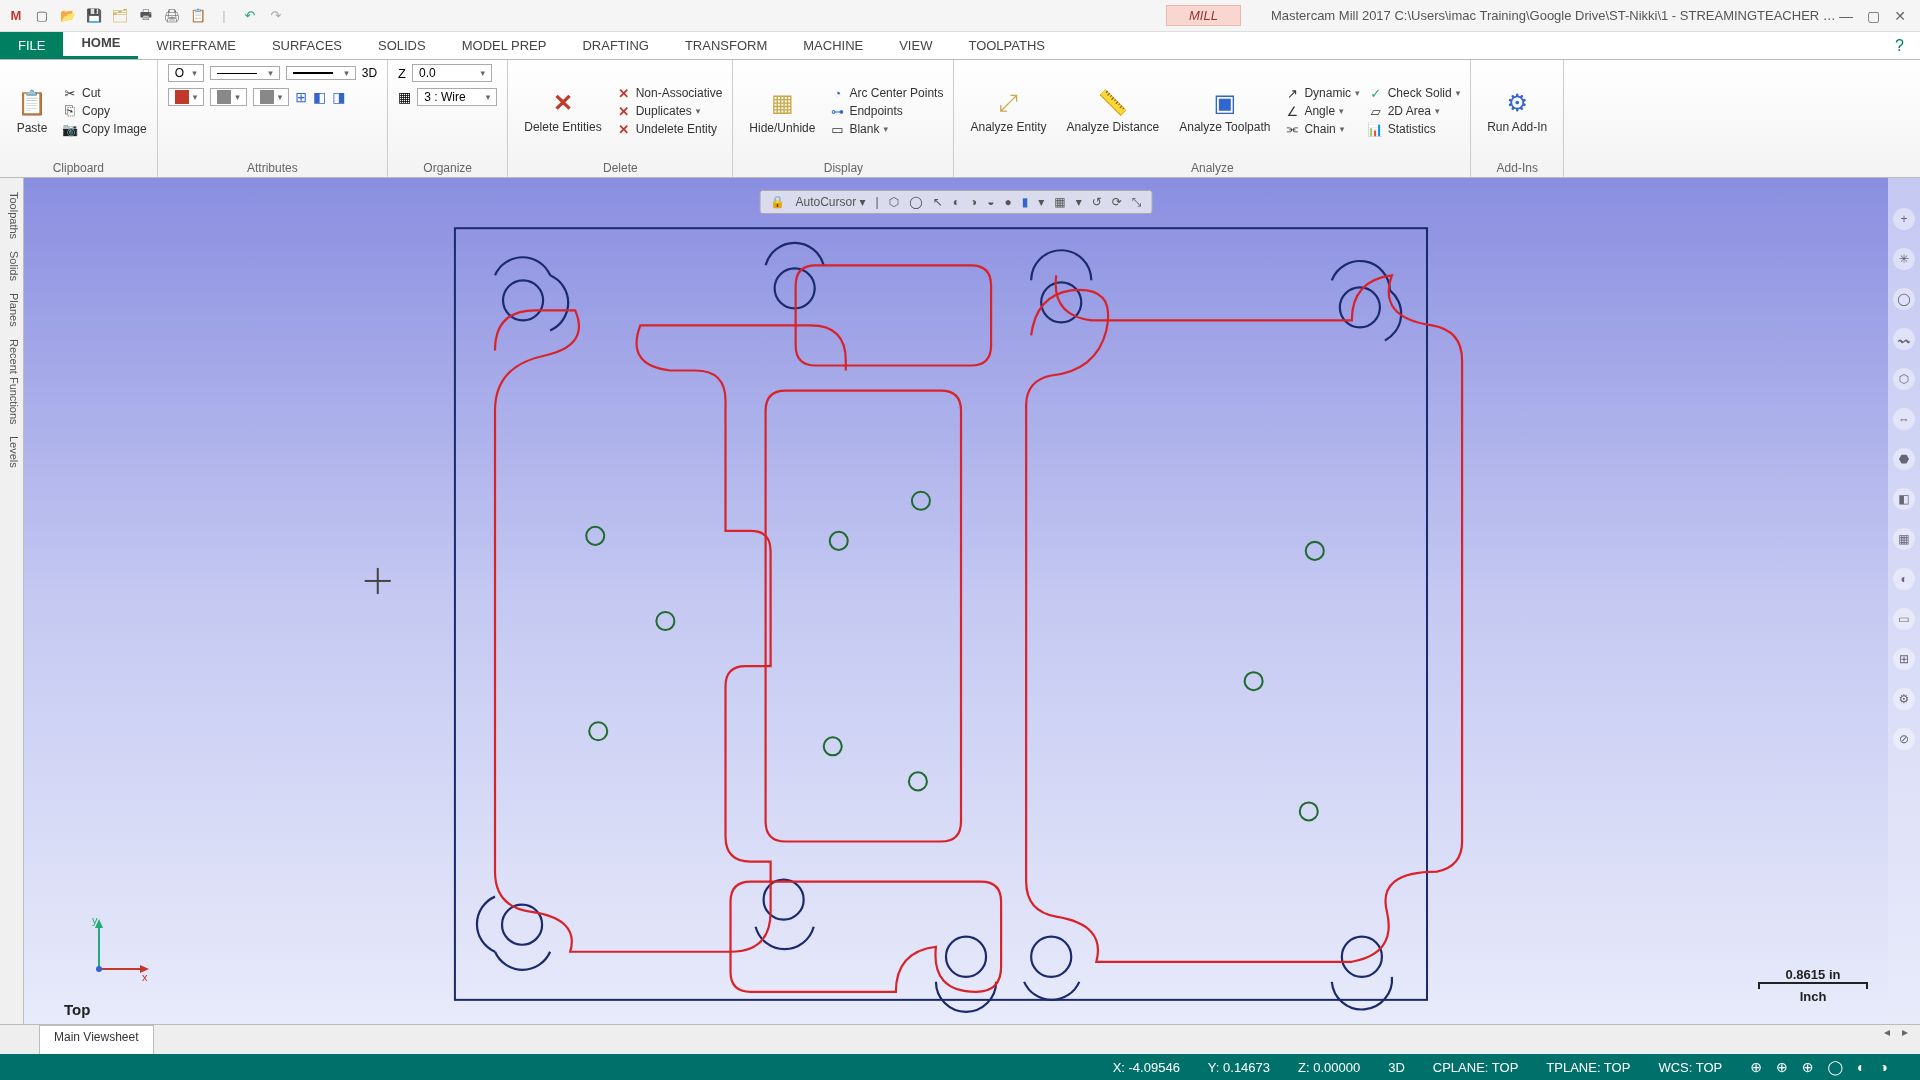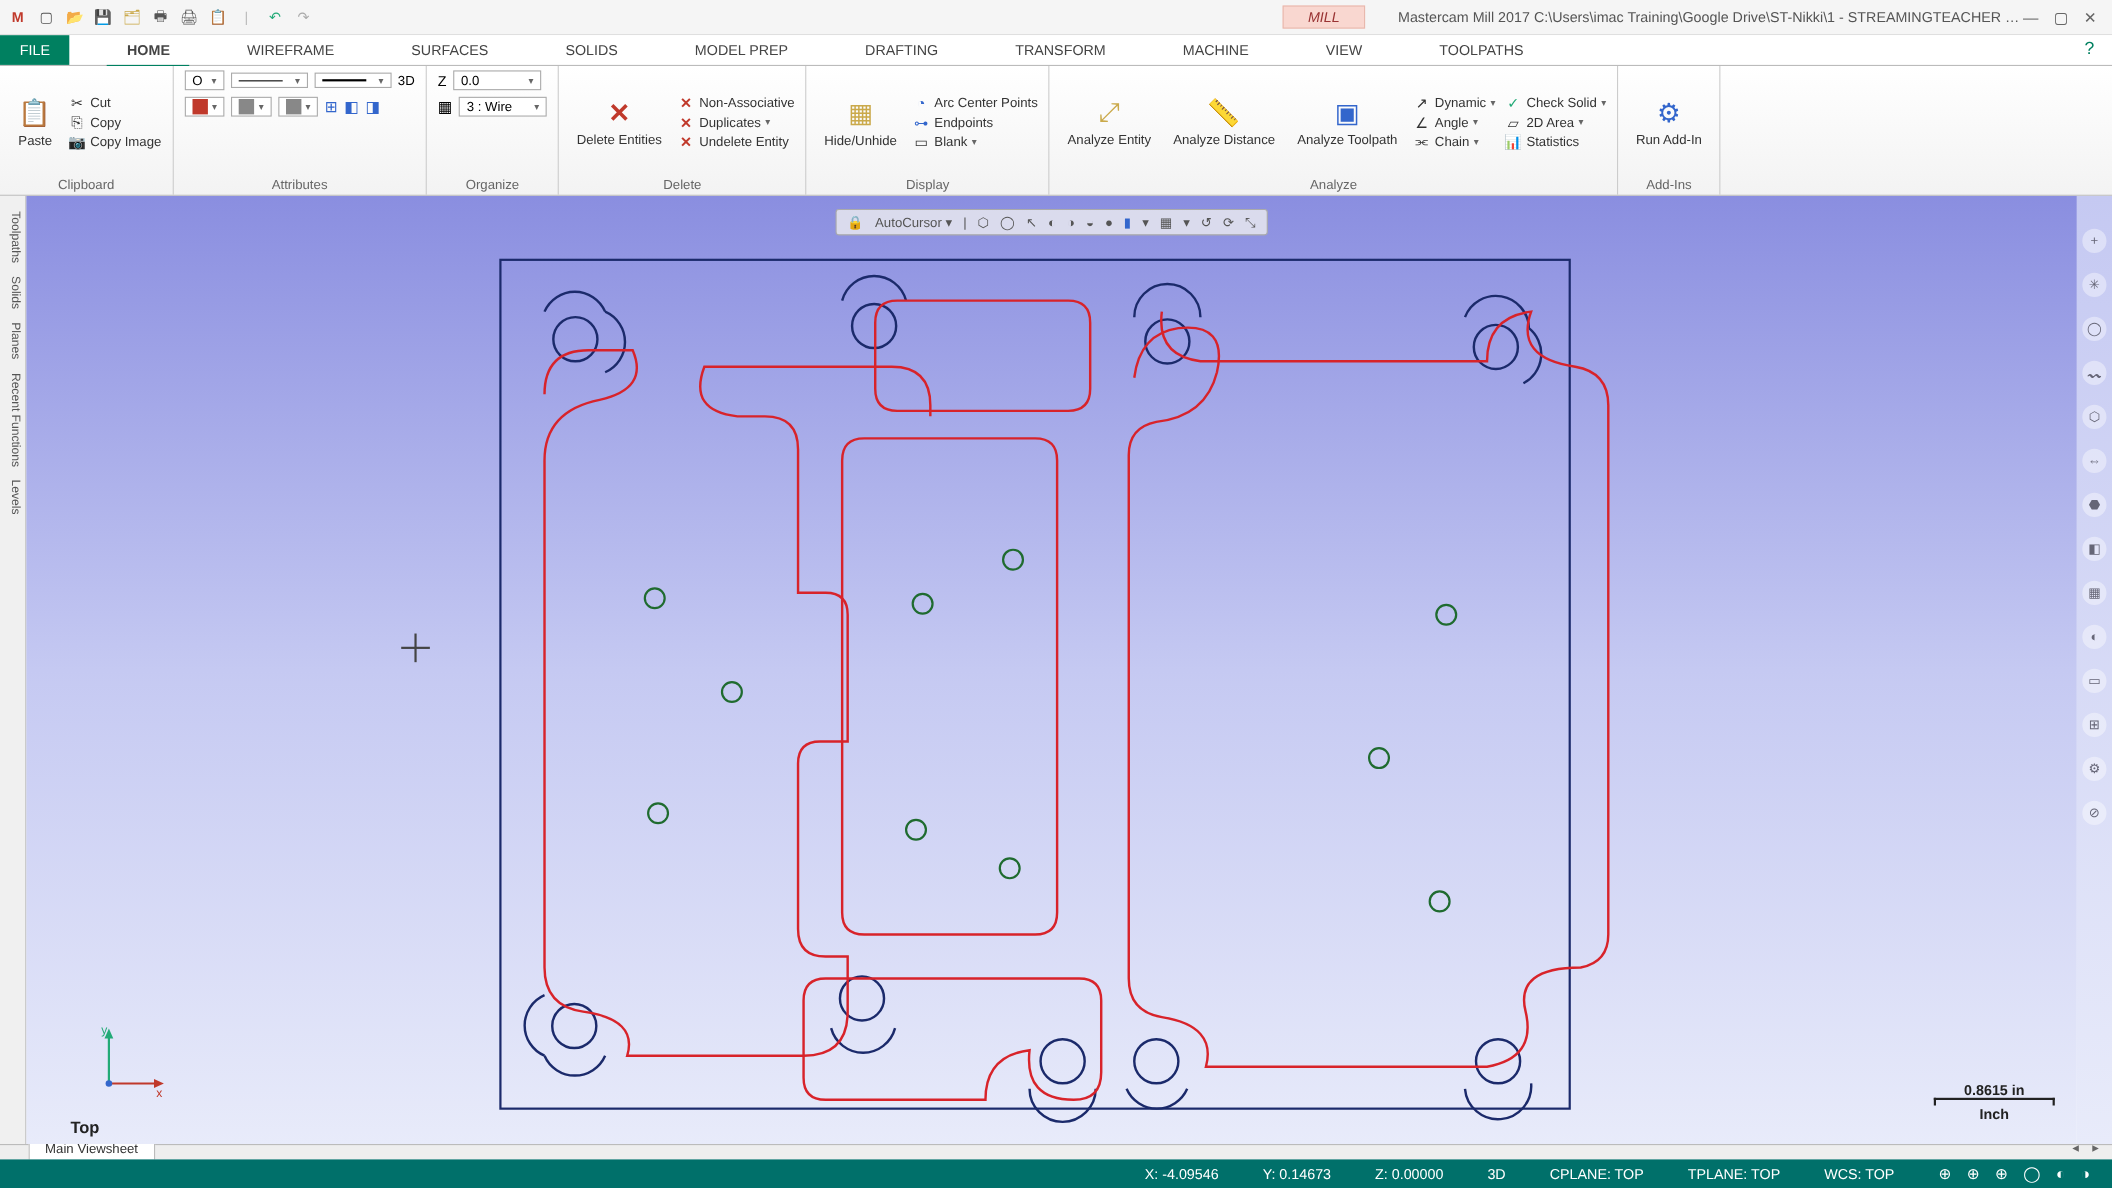--- a/index.html
+++ b/index.html
@@ -4,21 +4,21 @@
 <style>
 * { margin:0; padding:0; box-sizing:border-box; font-family:"Segoe UI",Tahoma,sans-serif; }
 body { width:1920px; height:1080px; overflow:hidden; background:#fff; display:flex; flex-direction:column; }
 .title-bar { height:32px; background:#f5f5f5; display:flex; align-items:center; padding:0 6px; border-bottom:1px solid #ddd; }
 .qat { display:flex; gap:6px; align-items:center; }
 .qat span { width:20px; height:20px; display:flex; align-items:center; justify-content:center; font-size:13px; color:#555; cursor:pointer; }
 .tab-ctx { margin-left:880px; background:#f9d7d0; color:#933; padding:2px 22px; font-size:13px; border:1px solid #e8b8ad;font-style:italic; }
 .title-text { margin-left:30px; color:#555; font-size:13px; flex:1; white-space:nowrap; overflow:hidden; text-overflow:ellipsis; }
 .win-btns { display:flex; gap:14px; padding-right:8px; }
 .win-btns span { font-size:14px; color:#666; cursor:pointer; }
-.ribbon-tabs { height:28px; background:#fff; display:flex; align-items:flex-start; border-bottom:1px solid #bbb;gap:34px; }
+.ribbon-tabs { height:28px; background:#fff; display:flex; align-items:flex-end; border-bottom:1px solid #bbb; }
 .ribbon-tabs .tab { padding:6px 18px; font-size:13px; color:#444; cursor:pointer; }
 .ribbon-tabs .tab.file { background:#008060; color:#fff; }
 .ribbon-tabs .tab.active { border-bottom:3px solid #008060; font-weight:600; }
 .ribbon-tabs .help { margin-left:auto; padding:4px 16px; color:#008060; font-size:16px; }
 .ribbon { height:118px; background:linear-gradient(#fff,#f3f3f3); display:flex; border-bottom:1px solid #bbb; }
 .group { border-right:1px solid #ccc; padding:4px 10px 2px; display:flex; flex-direction:column; }
 .group-body { flex:1; display:flex; align-items:center; gap:8px; }
 .group-label { text-align:center; font-size:12px; color:#666; padding-top:3px; }
 .big-btn { display:flex; flex-direction:column; align-items:center; gap:2px; font-size:12px; color:#333; cursor:pointer; padding:2px 6px; }
 .big-btn .ico { width:32px; height:32px; display:flex; align-items:center; justify-content:center; font-size:24px; }
@@ -34,24 +34,24 @@
 .canvas { flex:1; position:relative; background:linear-gradient(180deg,#8a8ee0 0%,#c5c9f2 50%,#e8ebfa 100%); }
 svg.drawing { position:absolute; inset:0; width:100%; height:100%; }
 .float-toolbar { position:absolute; top:12px; left:50%; transform:translateX(-50%); background:rgba(240,240,240,.78); border:1px solid #aaa; border-radius:3px; padding:4px 10px; display:flex; gap:10px; align-items:center; font-size:12px; color:#555; }
 .float-toolbar span { cursor:pointer; }
 .right-rail { width:32px; background:linear-gradient(180deg,#c5c9f2,#e8ebfa); display:flex; flex-direction:column; align-items:center; padding-top:30px; gap:18px; }
 .right-rail span { width:22px; height:22px; border-radius:50%; background:rgba(255,255,255,.4); display:flex; align-items:center; justify-content:center; font-size:12px; color:#667; cursor:pointer; }
 .view-label { position:absolute; left:40px; bottom:6px; font-weight:700; font-size:15px; color:#222; }
 .scale-bar { position:absolute; right:20px; bottom:20px; text-align:center; font-size:13px; font-weight:600; color:#222; }
 .scale-bar .line { border-top:2px solid #222; border-left:2px solid #222; border-right:2px solid #222; height:7px; width:110px; }
 .gnomon { position:absolute; left:60px; bottom:40px; }
-.sheets { height:14px; background:#eee; border-top:1px solid #bbb; display:flex; align-items:flex-end; padding-left:26px; }
+.sheets { height:30px; background:#eee; border-top:1px solid #bbb; display:flex; padding-left:39px; }
 .sheets .sh { background:#fff; border:1px solid #bbb; border-bottom:none; padding:4px 14px 3px; font-size:12px; color:#333; }
 .page-nav { margin-left:auto; padding:0 12px 4px; font-size:12px; color:#666; display:flex; gap:12px; }
-.status { height:26px; background:#00706a; color:#fff; display:flex; align-items:center; font-size:13px; padding:0 20px; gap:40px; }
+.status { height:26px; background:#00706a; color:#fff; display:flex; align-items:center; font-size:13px; padding:0 32px; gap:28px; }
 .status .spacer { flex:1; }
 .status-icons { display:flex; gap:14px; font-size:14px; }
 .red-x { color:#c0392b; font-weight:700; }
 </style>
 </head>
 <body>
 
 <div class="title-bar">
   <div class="qat">
     <span style="color:#c0392b;font-weight:700">M</span>

